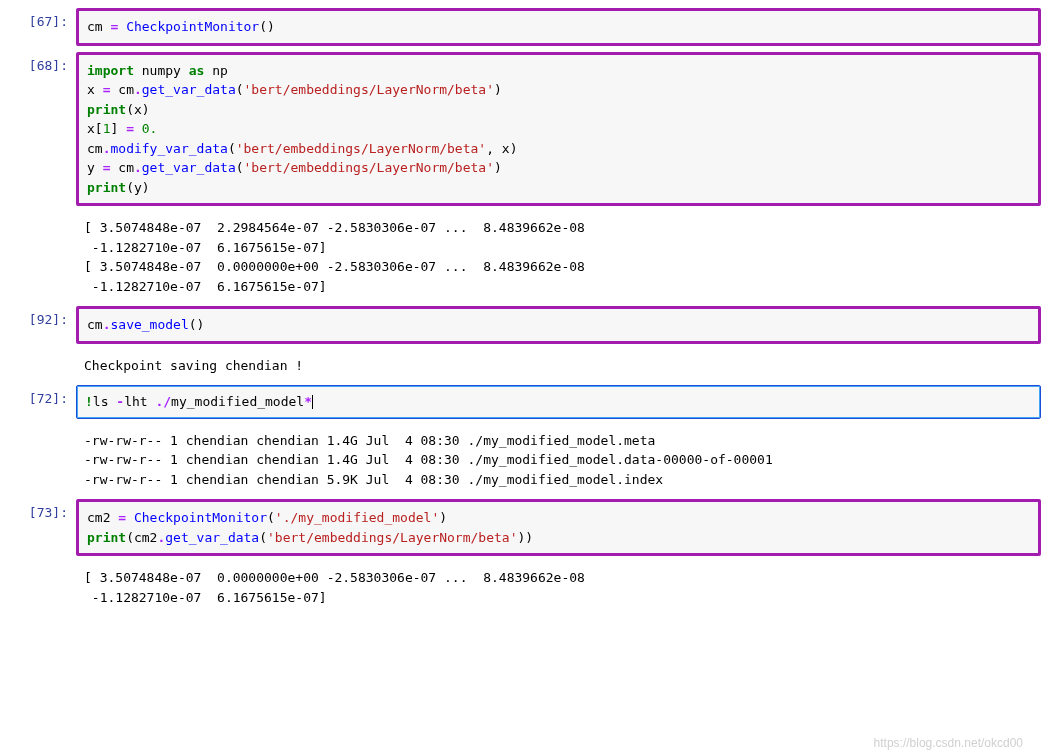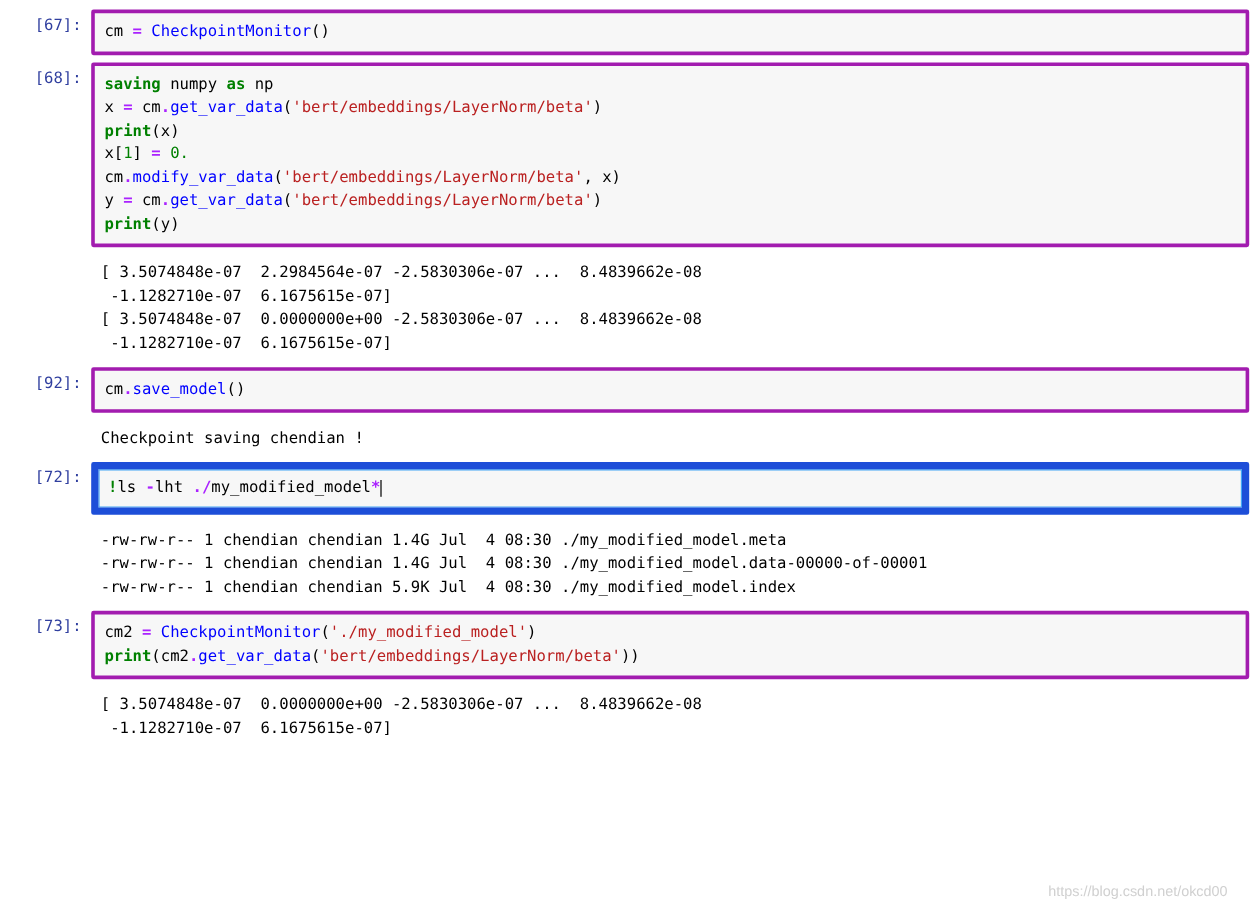--- a/index.html
+++ b/index.html
@@ -33,21 +33,21 @@
   border-radius: 2px;
   padding: 6px 8px;
   font-family: "DejaVu Sans Mono", Menlo, Consolas, monospace;
   font-size: 13px;
   line-height: 1.5;
   white-space: pre;
   overflow-x: auto;
   position: relative;
 }
 .input-area.selected {
-  border: 6px solid #1d4ed8;
+  border: 1px solid #1d4ed8;
   box-shadow: inset 0 0 0 1px #42A5F5;
 }
 .output-area {
   padding: 6px 0 4px 8px;
   font-family: "DejaVu Sans Mono", Menlo, Consolas, monospace;
   font-size: 13px;
   line-height: 1.5;
   white-space: pre;
   overflow-x: auto;
 }
@@ -83,21 +83,21 @@
 <div id="notebook">
     <div class="cell">
       <div class="prompt">[67]:</div>
       <div class="cell-body">
         <div class="input-area"><span class="tok-name">cm</span><span> </span><span class="tok-op">=</span><span> </span><span class="tok-call">CheckpointMonitor</span><span class="tok-paren">()</span></div>
       </div>
     </div>
     <div class="cell">
       <div class="prompt">[68]:</div>
       <div class="cell-body">
-        <div class="input-area"><span class="tok-kw">saving</span><span> </span><span class="tok-name">numpy</span><span> </span><span class="tok-kw">as</span><span> </span><span class="tok-name">np</span>
+        <div class="input-area"><span class="tok-kw">import</span><span> </span><span class="tok-name">numpy</span><span> </span><span class="tok-kw">as</span><span> </span><span class="tok-name">np</span>
 <span class="tok-name">x</span><span> </span><span class="tok-op">=</span><span> </span><span class="tok-name">cm</span><span class="tok-op">.</span><span class="tok-call">get_var_data</span><span class="tok-paren">(</span><span class="tok-str">'bert/embeddings/LayerNorm/beta'</span><span class="tok-paren">)</span>
 <span class="tok-builtin">print</span><span class="tok-paren">(</span><span class="tok-name">x</span><span class="tok-paren">)</span>
 <span class="tok-name">x</span><span class="tok-paren">[</span><span class="tok-num">1</span><span class="tok-paren">]</span><span> </span><span class="tok-op">=</span><span> </span><span class="tok-num">0.</span>
 <span class="tok-name">cm</span><span class="tok-op">.</span><span class="tok-call">modify_var_data</span><span class="tok-paren">(</span><span class="tok-str">'bert/embeddings/LayerNorm/beta'</span><span class="tok-paren">,</span><span> </span><span class="tok-name">x</span><span class="tok-paren">)</span>
 <span class="tok-name">y</span><span> </span><span class="tok-op">=</span><span> </span><span class="tok-name">cm</span><span class="tok-op">.</span><span class="tok-call">get_var_data</span><span class="tok-paren">(</span><span class="tok-str">'bert/embeddings/LayerNorm/beta'</span><span class="tok-paren">)</span>
 <span class="tok-builtin">print</span><span class="tok-paren">(</span><span class="tok-name">y</span><span class="tok-paren">)</span></div>
       </div>
     </div>
     <div class="cell">
       <div class="prompt empty"> </div>

